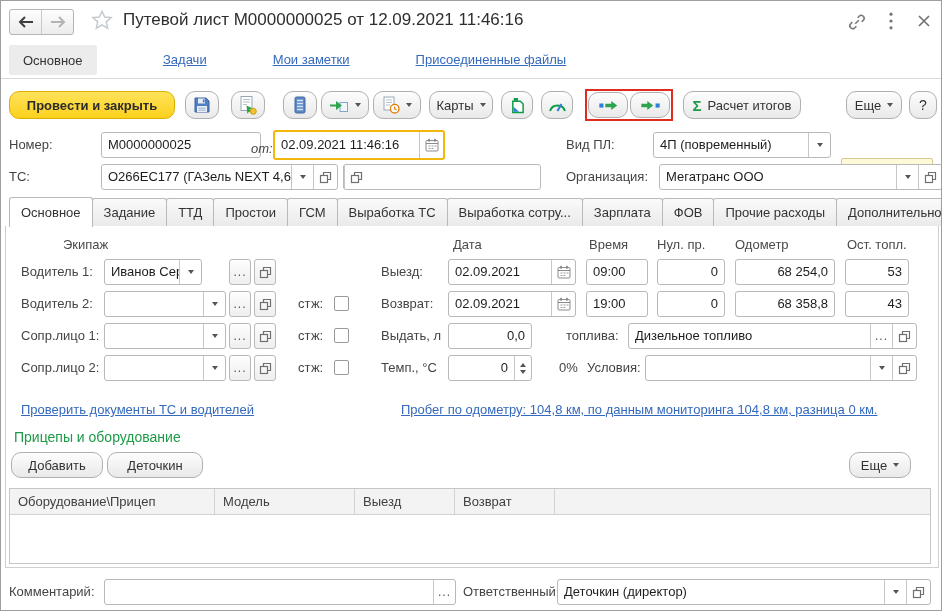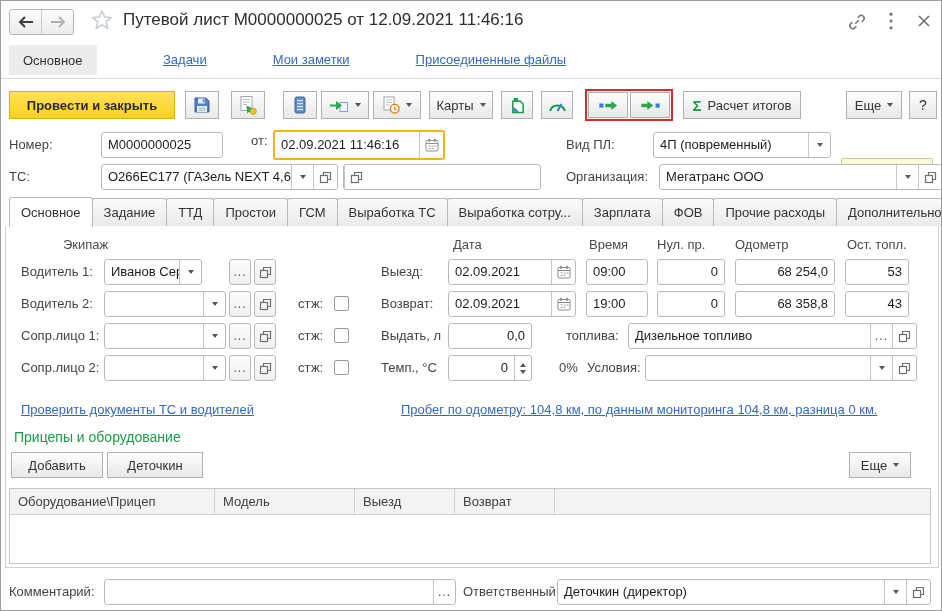--- a/index.html
+++ b/index.html
@@ -15,21 +15,21 @@
   .navgroup{position:absolute;display:flex;border:1px solid #b5b5b5;border-radius:3px;overflow:hidden;background:linear-gradient(#fdfdfd,#ececec);}
   .navgroup .nbtn{width:31px;height:24px;display:flex;align-items:center;justify-content:center;cursor:pointer;}
   .navgroup .nbtn + .nbtn{border-left:1px solid #c9c9c9;}
   
   .navtab-active{position:absolute;background:#ececec;border-radius:2px;height:30px;display:flex;align-items:center;padding:0 14px;font-size:13px;color:#333;}
   .navlinks{position:absolute;display:flex;gap:20px;font-size:13px;}
   .navlinks a{color:#3569bd;text-decoration:underline;cursor:pointer;white-space:nowrap;margin-left:46px;}
   .divider{position:absolute;left:0;right:0;border-top:1px solid #d9d9d9;}
   
   .btn{position:absolute;display:flex;align-items:center;justify-content:center;gap:6px;
-       background:linear-gradient(#fdfdfd,#e9e9e9);border:1px solid #b0b0b0;border-radius:0;
+       background:linear-gradient(#fdfdfd,#e9e9e9);border:1px solid #b0b0b0;border-radius:10px;
        font-size:13px;color:#333;height:28px;box-sizing:border-box;cursor:pointer;white-space:nowrap;}
   .btn.primary{background:linear-gradient(#ffe25b,#fcd11d);border-color:#dcb200;font-weight:600;color:#2b2b2b;}
   .redframe{position:absolute;border:2px solid #e02b20;display:flex;gap:2px;padding:1px;box-sizing:border-box;background:#fff;}
   .redframe .btn{position:static;height:26px;}
   .tri{display:inline-block;width:0;height:0;border-left:4px solid transparent;border-right:4px solid transparent;border-top:4px solid #555;}
   .tri.sm{border-left-width:3px;border-right-width:3px;border-top-width:4px;}
   .tri-up{display:inline-block;width:0;height:0;border-left:3px solid transparent;border-right:3px solid transparent;border-bottom:4px solid #555;}
   
   .field{position:absolute;display:flex;align-items:stretch;background:#fff;border:1px solid #b9b9b9;border-radius:3px;height:26px;box-sizing:border-box;font-size:13px;color:#1d1d1d;}
   .field.focused{border:2px solid #f1b70a;}
@@ -226,24 +226,24 @@
 
   <button class="btn" style="left:845px;top:90px;width:56px;">
     <span>Еще</span>
     <span class="tri sm"></span>
   </button>
   <button class="btn" style="left:908px;top:90px;width:28px;">
     <span class="qmark">?</span>
   </button>
 
   <div class="lbl" style="left:8px;top:136px;">Номер:</div>
-  <div class="field" style="left:100px;top:131px;width:122px;">
+  <div class="field" style="left:100px;top:131px;width:160px;">
     <span class="val">М0000000025</span>
   </div>
-  <div class="lbl" style="left:250px;top:132px;">от:</div>
+  <div class="lbl" style="left:250px;top:140px;font-style:italic;">от:</div>
   <div class="field focused" style="left:272px;top:129px;width:172px;height:30px;">
     <span class="val" style="line-height:26px;">02.09.2021 11:46:16</span>
     <span class="seg w24">
       <svg width="14" height="14" viewBox="0 0 14 14">
           <rect x="1" y="2.5" width="12" height="10.5" rx="1" fill="#fff" stroke="#8b8b8b"></rect>
           <path d="M1 5.5h12" stroke="#8b8b8b"></path>
           <rect x="3.2" y="0.8" width="1.8" height="3" rx=".5" fill="#8b8b8b"></rect>
           <rect x="9" y="0.8" width="1.8" height="3" rx=".5" fill="#8b8b8b"></rect>
           <path d="M3.5 8h2M6.5 8h2M9.5 8h2M3.5 10.5h2M6.5 10.5h2" stroke="#9c9c9c"></path>
         </svg>

